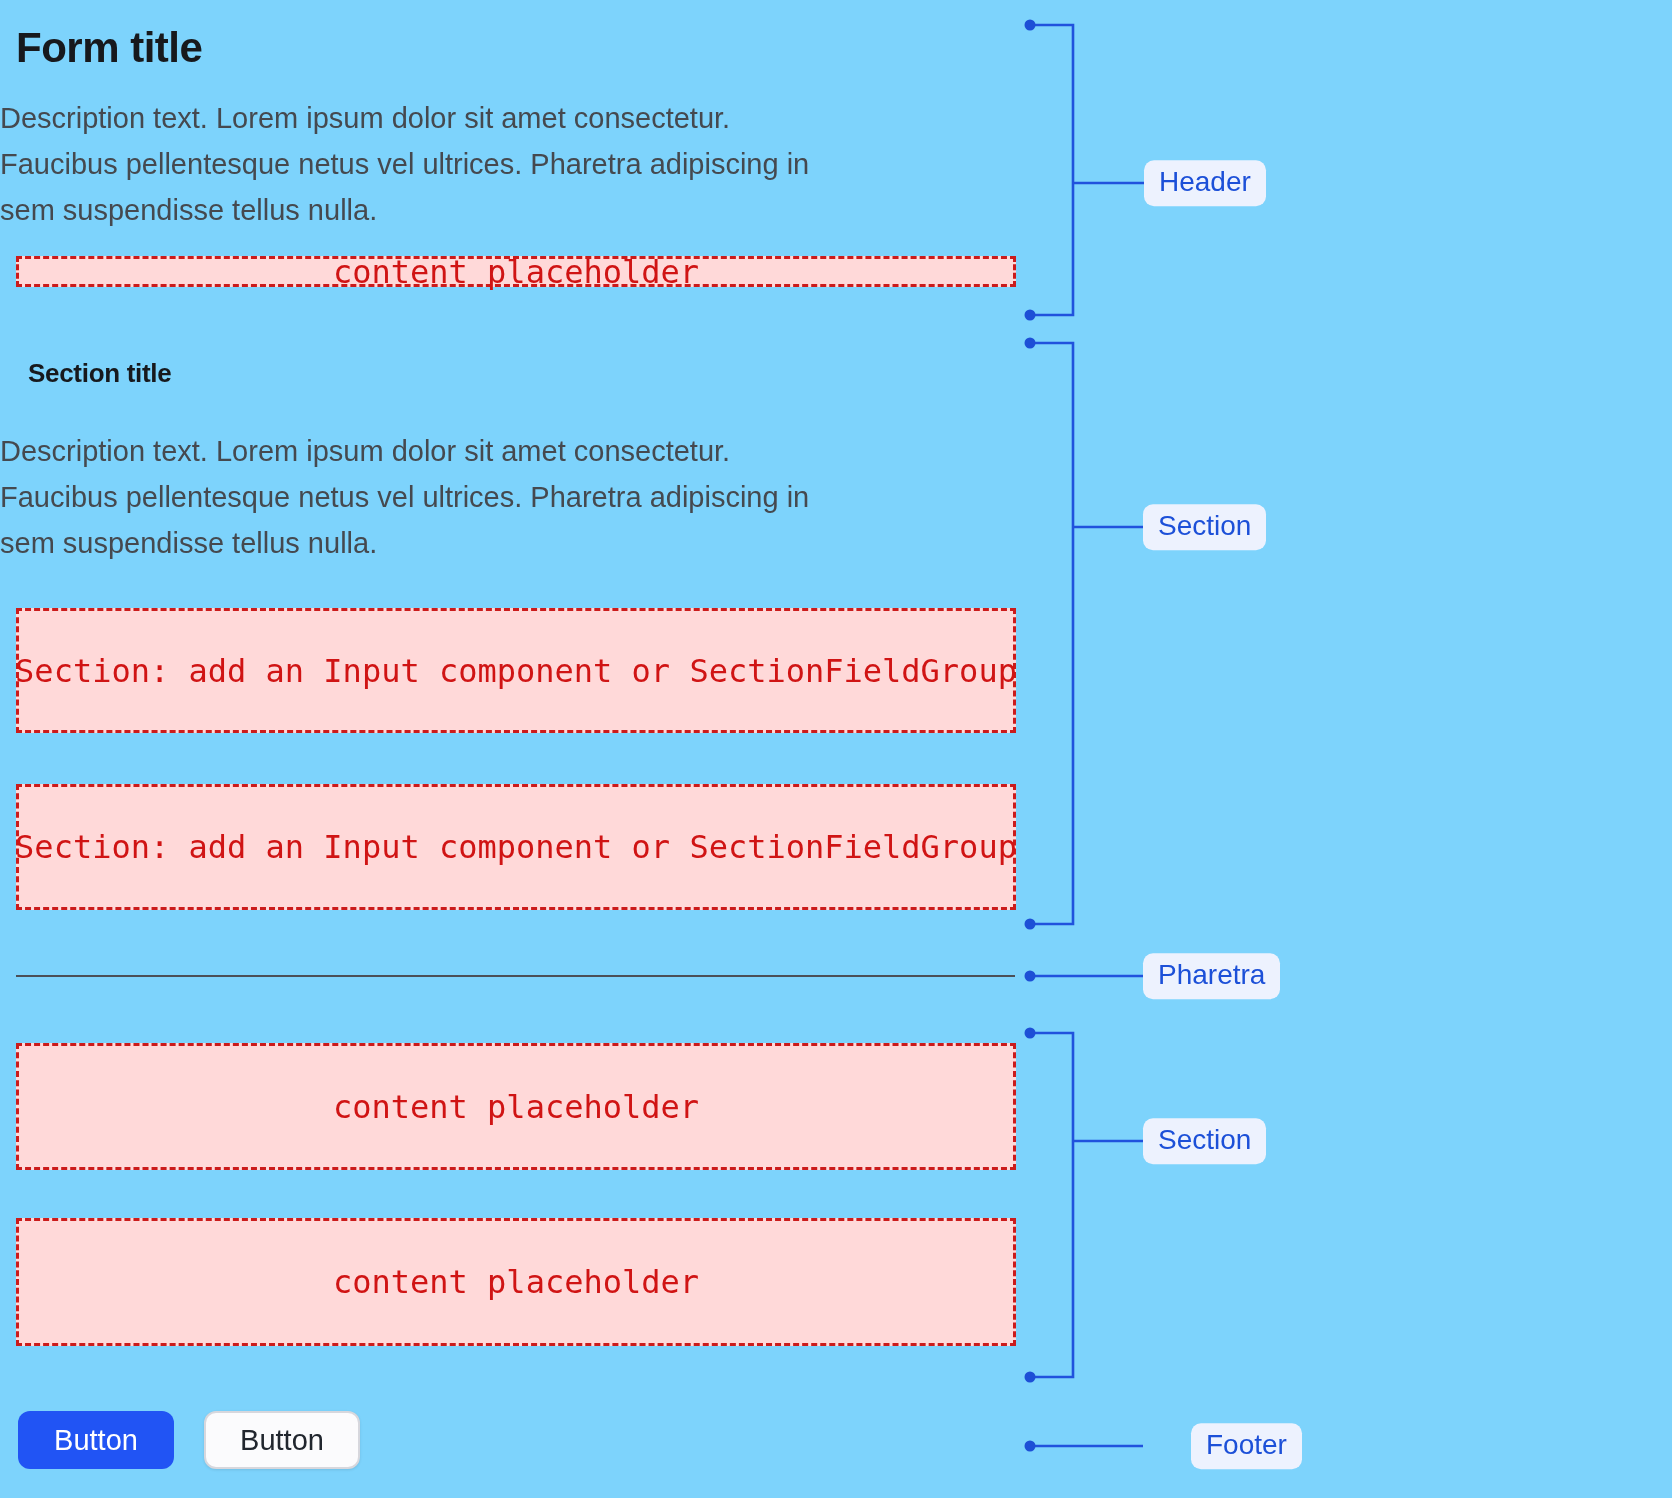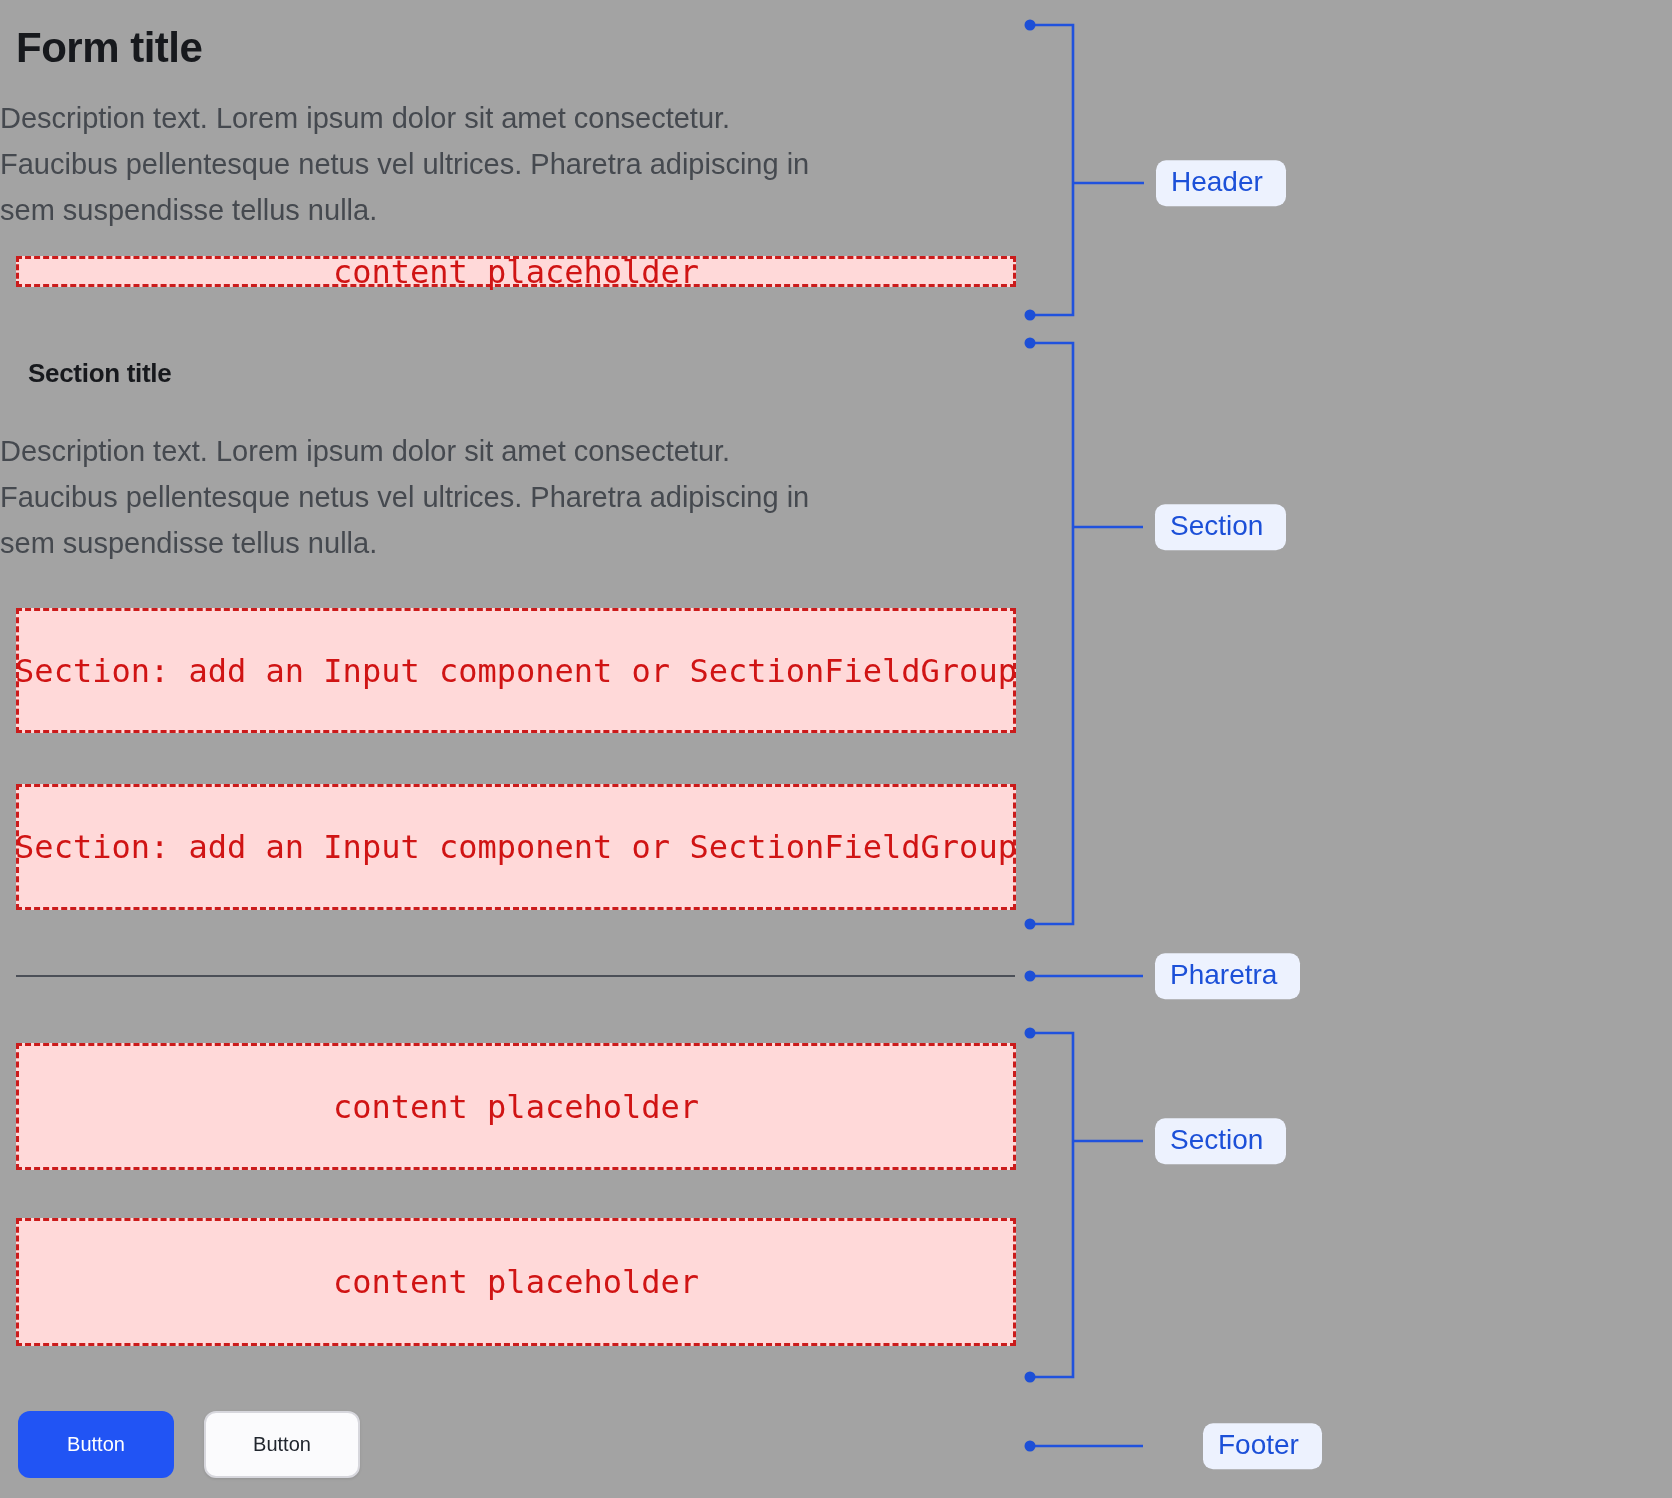--- a/index.html
+++ b/index.html
@@ -1,19 +1,19 @@
 <!DOCTYPE html>
 <html><head>
 <meta charset="utf-8">
 <style>
   html,body{margin:0;padding:0;background:#ffffff;}
   .canvas{
     position:relative;
     width:1672px;height:1498px;
-    background:#a3a3a3;
+    background:#7dd3fc;
     font-family:"Liberation Sans", sans-serif;
     overflow:hidden;
   }
   .form-title{
     position:absolute;left:16px;top:23px;
     font-size:42px;font-weight:700;color:#17191d;
     letter-spacing:-0.5px;line-height:1.2;
   }
   .desc{
     position:absolute;left:0;width:940px;
@@ -40,39 +40,38 @@
   .ph.strip{top:256px;height:31px;}
   .ph.b1{top:608px;height:125px;}
   .ph.b2{top:784px;height:126px;}
   .ph.b3{top:1043px;height:127px;}
   .ph.b4{top:1218px;height:128px;}
   .separator{
     position:absolute;left:16px;top:975px;width:999px;height:2px;
     background:#4b4f57;
   }
   .btn{
-    position:absolute;top:1411px;height:67px;width:156px;
+    position:absolute;top:1411px;height:58px;width:156px;
     box-sizing:border-box;
     display:flex;align-items:center;justify-content:center;
-    font-size:20px;border-radius:12px;cursor:pointer;
+    font-size:29px;border-radius:12px;cursor:pointer;
   }
   .btn.primary{left:18px;background:#2154f4;color:#ffffff;border:none;}
   .btn.secondary{
     left:204px;background:#fbfbfd;color:#21262e;
     border:2px solid #d7d7dd;
     box-shadow:0 1px 3px rgba(0,0,0,0.10);
   }
   .anno-layer{position:absolute;left:0;top:0;pointer-events:none;}
   .pill{
     position:absolute;transform:translateY(-50%);
     background:#edf2fe;color:#1c50d8;
     font-size:28px;line-height:1.2;
-    padding:5px 23px 7px 15px;border-radius:10px;
+    padding:5px 15px 7px 15px;border-radius:10px;
     white-space:nowrap;
-    margin-left:12px;
   }
   .pill.p-header{left:1144px;top:183px;}
   .pill.p-section1{left:1143px;top:527px;}
   .pill.p-separator{left:1143px;top:976px;}
   .pill.p-section2{left:1143px;top:1141px;}
   .pill.p-footer{left:1191px;top:1446px;}
 </style>
 </head>
 <body>
 

